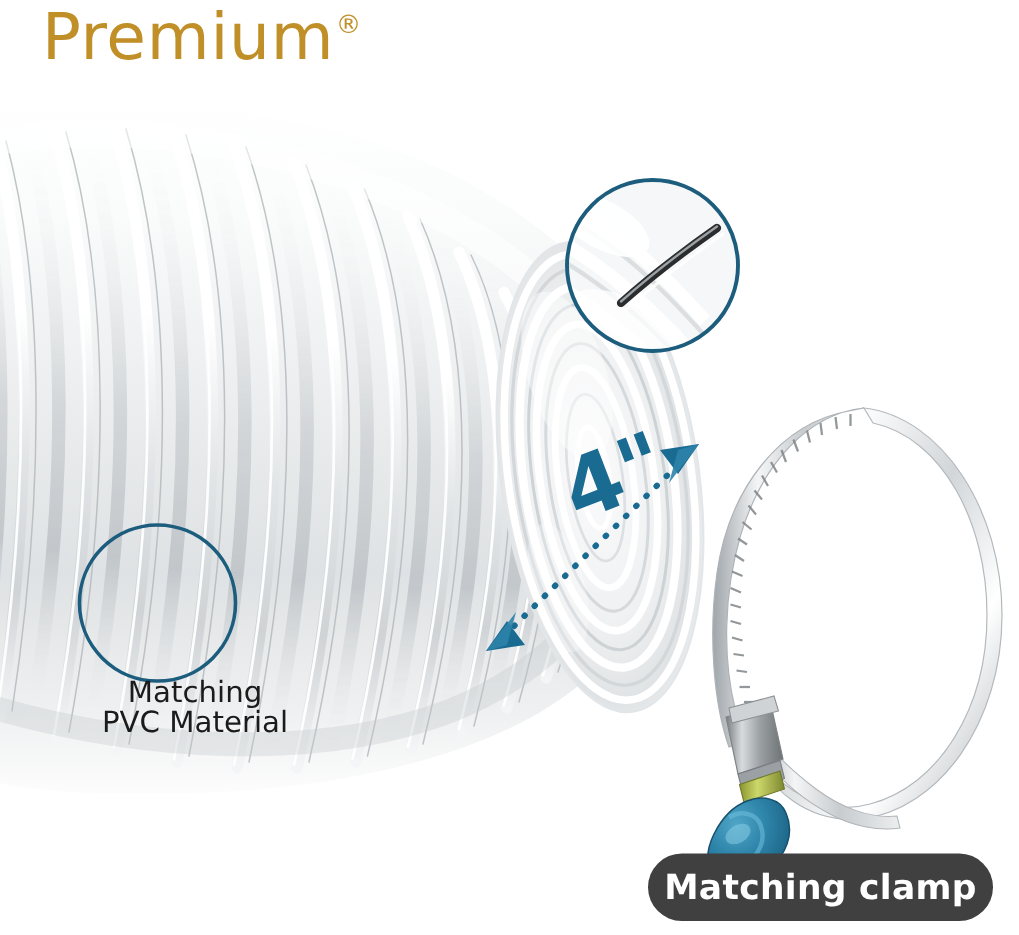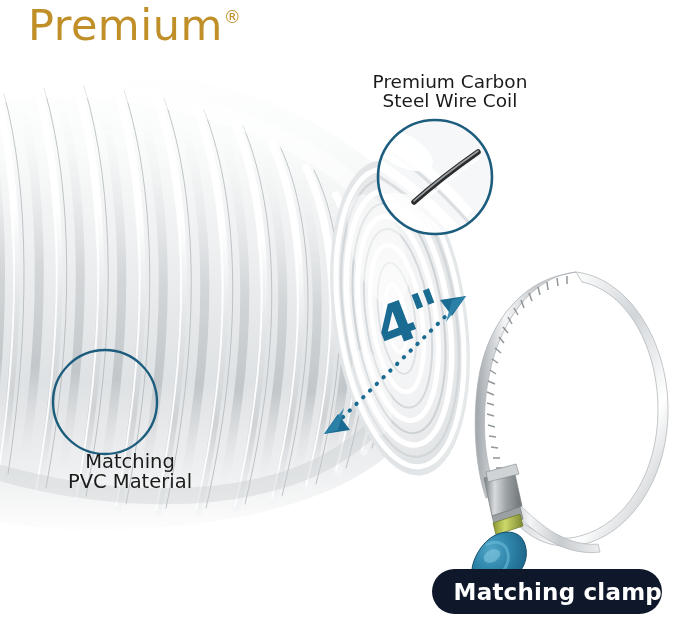--- a/index.html
+++ b/index.html
@@ -84,25 +84,25 @@
     white-space: nowrap;
   }
 
   
   #clamp-pill {
     position: absolute;
     left: 432px;
     top: 569px;
     width: 230px;
     height: 45px;
-    background: #0f172a;
+    background: #404040;
     border-radius: 23px;
     display: flex;
     align-items: center;
-    justify-content: flex-end;
+    justify-content: center;
   }
   #clamp-pill .pill-text {
     color: #ffffff;
     font-size: 23px;
     font-weight: 700;
     letter-spacing: 0.2px;
     white-space: nowrap;
   }
 </style>
 </head>
@@ -405,22 +405,20 @@
                  C 511 560, 506 570, 497 576" fill="none" stroke="#6fc0dd" stroke-width="3" opacity="0.55"></path>
         <ellipse cx="492" cy="556" rx="9" ry="6" transform="rotate(-30 492 556)" fill="#8ed0e8" opacity="0.5"></ellipse>
       </g>
     </g>
   </svg>
 
   <div class="brand">
     <span>Premium</span><span class="reg">®</span>
   </div>
 
-  <div id="label-wire" class="callout-label">Premium Carbon
-Steel Wire Coil</div>
 
   <div id="label-pvc" class="callout-label">Matching
 PVC Material</div>
 
   <div id="dim-text">4"</div>
 
   <div id="clamp-pill">
     <span class="pill-text">Matching clamp</span>
   </div>
 

